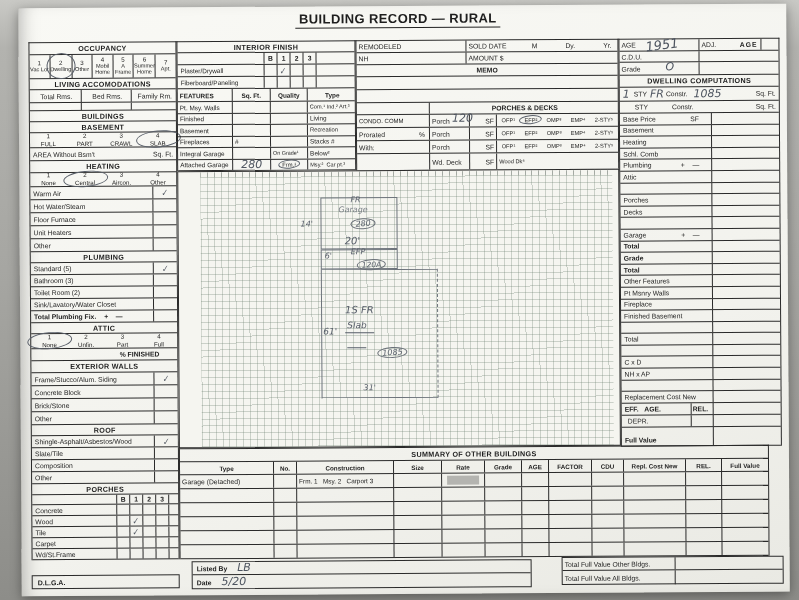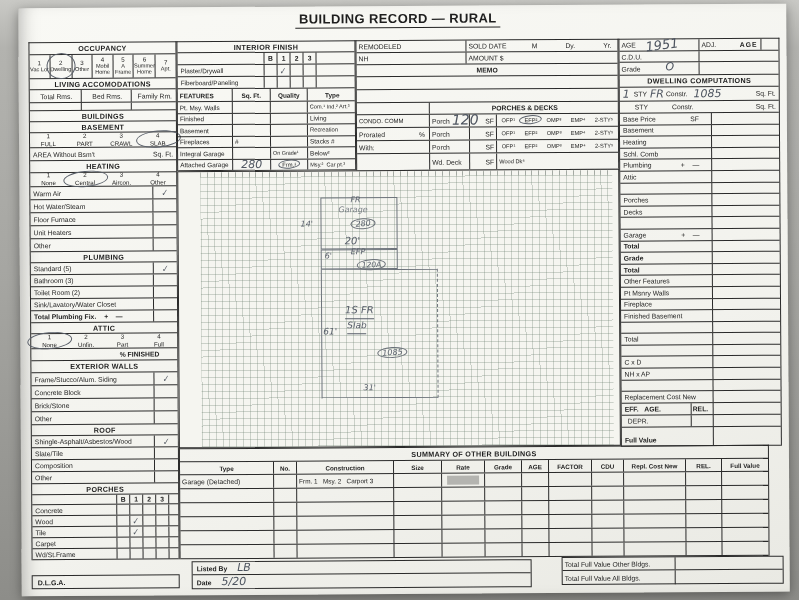--- a/index.html
+++ b/index.html
@@ -43,21 +43,21 @@
 .crow{display:flex;height:11.6px;border-bottom:1px solid #2a2a2a;font-size:6.8px}
 .clbl{width:92px;border-right:1px solid #2a2a2a;padding-left:3px;display:flex;align-items:center}
 .cval{flex:1}
 .cextra{margin-left:auto;padding-right:12px}
 .grid-paper{position:absolute;left:22px;top:1px;width:412px;height:274px;
  background-image:repeating-linear-gradient(0deg,rgba(104,124,108,.30) 0 1px,transparent 1px 6.9px),
  repeating-linear-gradient(90deg,rgba(104,124,108,.30) 0 1px,transparent 1px 6.9px)}
 .ruler{position:absolute;left:22px;top:0;width:412px;height:5px;background:repeating-linear-gradient(90deg,#7e837e 0 1px,transparent 1px 6.9px);opacity:.5}
 .skrect{position:absolute;border:1.4px solid #6e747c}
 .sklab{position:absolute;font-family:"DejaVu Sans",sans-serif;font-style:italic;color:#565d68;font-size:8px;white-space:nowrap}
-.ul{border-bottom:1px solid #565d68;padding-bottom:3px}
+.ul{border-bottom:1px solid #565d68;padding-bottom:17px}
 .sum-h .cell{justify-content:center;font-weight:bold;font-size:6.3px;padding-left:0}
 .sc0{width:94px}.sc1{width:23px}.sc2{width:97px}.sc3{width:48px}.sc4{width:43px}.sc5{width:37px}.sc6{width:27px}.sc7{width:43px}.sc8{width:32px}.sc9{width:62px}.sc10{width:36px}
 .shade{width:32px;height:9px;background:#b4b4b0;margin:0 auto}
 </style>
 </head>
 <body>
 <div class="bg"></div>
 
 <div class="photo">
 <div class="sheet"></div>
@@ -620,21 +620,21 @@
           </div>
     </div>
     <div class="row r13">
       <div class="cell" style="width:73px;font-size:6px">
             <span>CONDO. COMM</span>
           </div>
       <div class="cell" style="width:40px">
             <span>Porch</span>
           </div>
       <div class="cell" style="width:27px;justify-content:flex-end;padding-right:2px;overflow:visible">
-        <span class="hw" style="position:absolute;left:-18px;top:-3px;font-size:14px">120</span>
+        <span class="hw" style="position:absolute;left:-18px;top:-3px;font-size:11px">120</span>
         <span>SF</span>
       </div>
       <div class="cell last" style="padding-left:0">
         <div class="types">
           <span class="popt">OFP¹</span>
           <span class="popt circled">EFP²</span>
           <span class="popt">OMP³</span>
           <span class="popt">EMP⁴</span>
           <span class="popt">2-STY⁵</span>
         </div>

